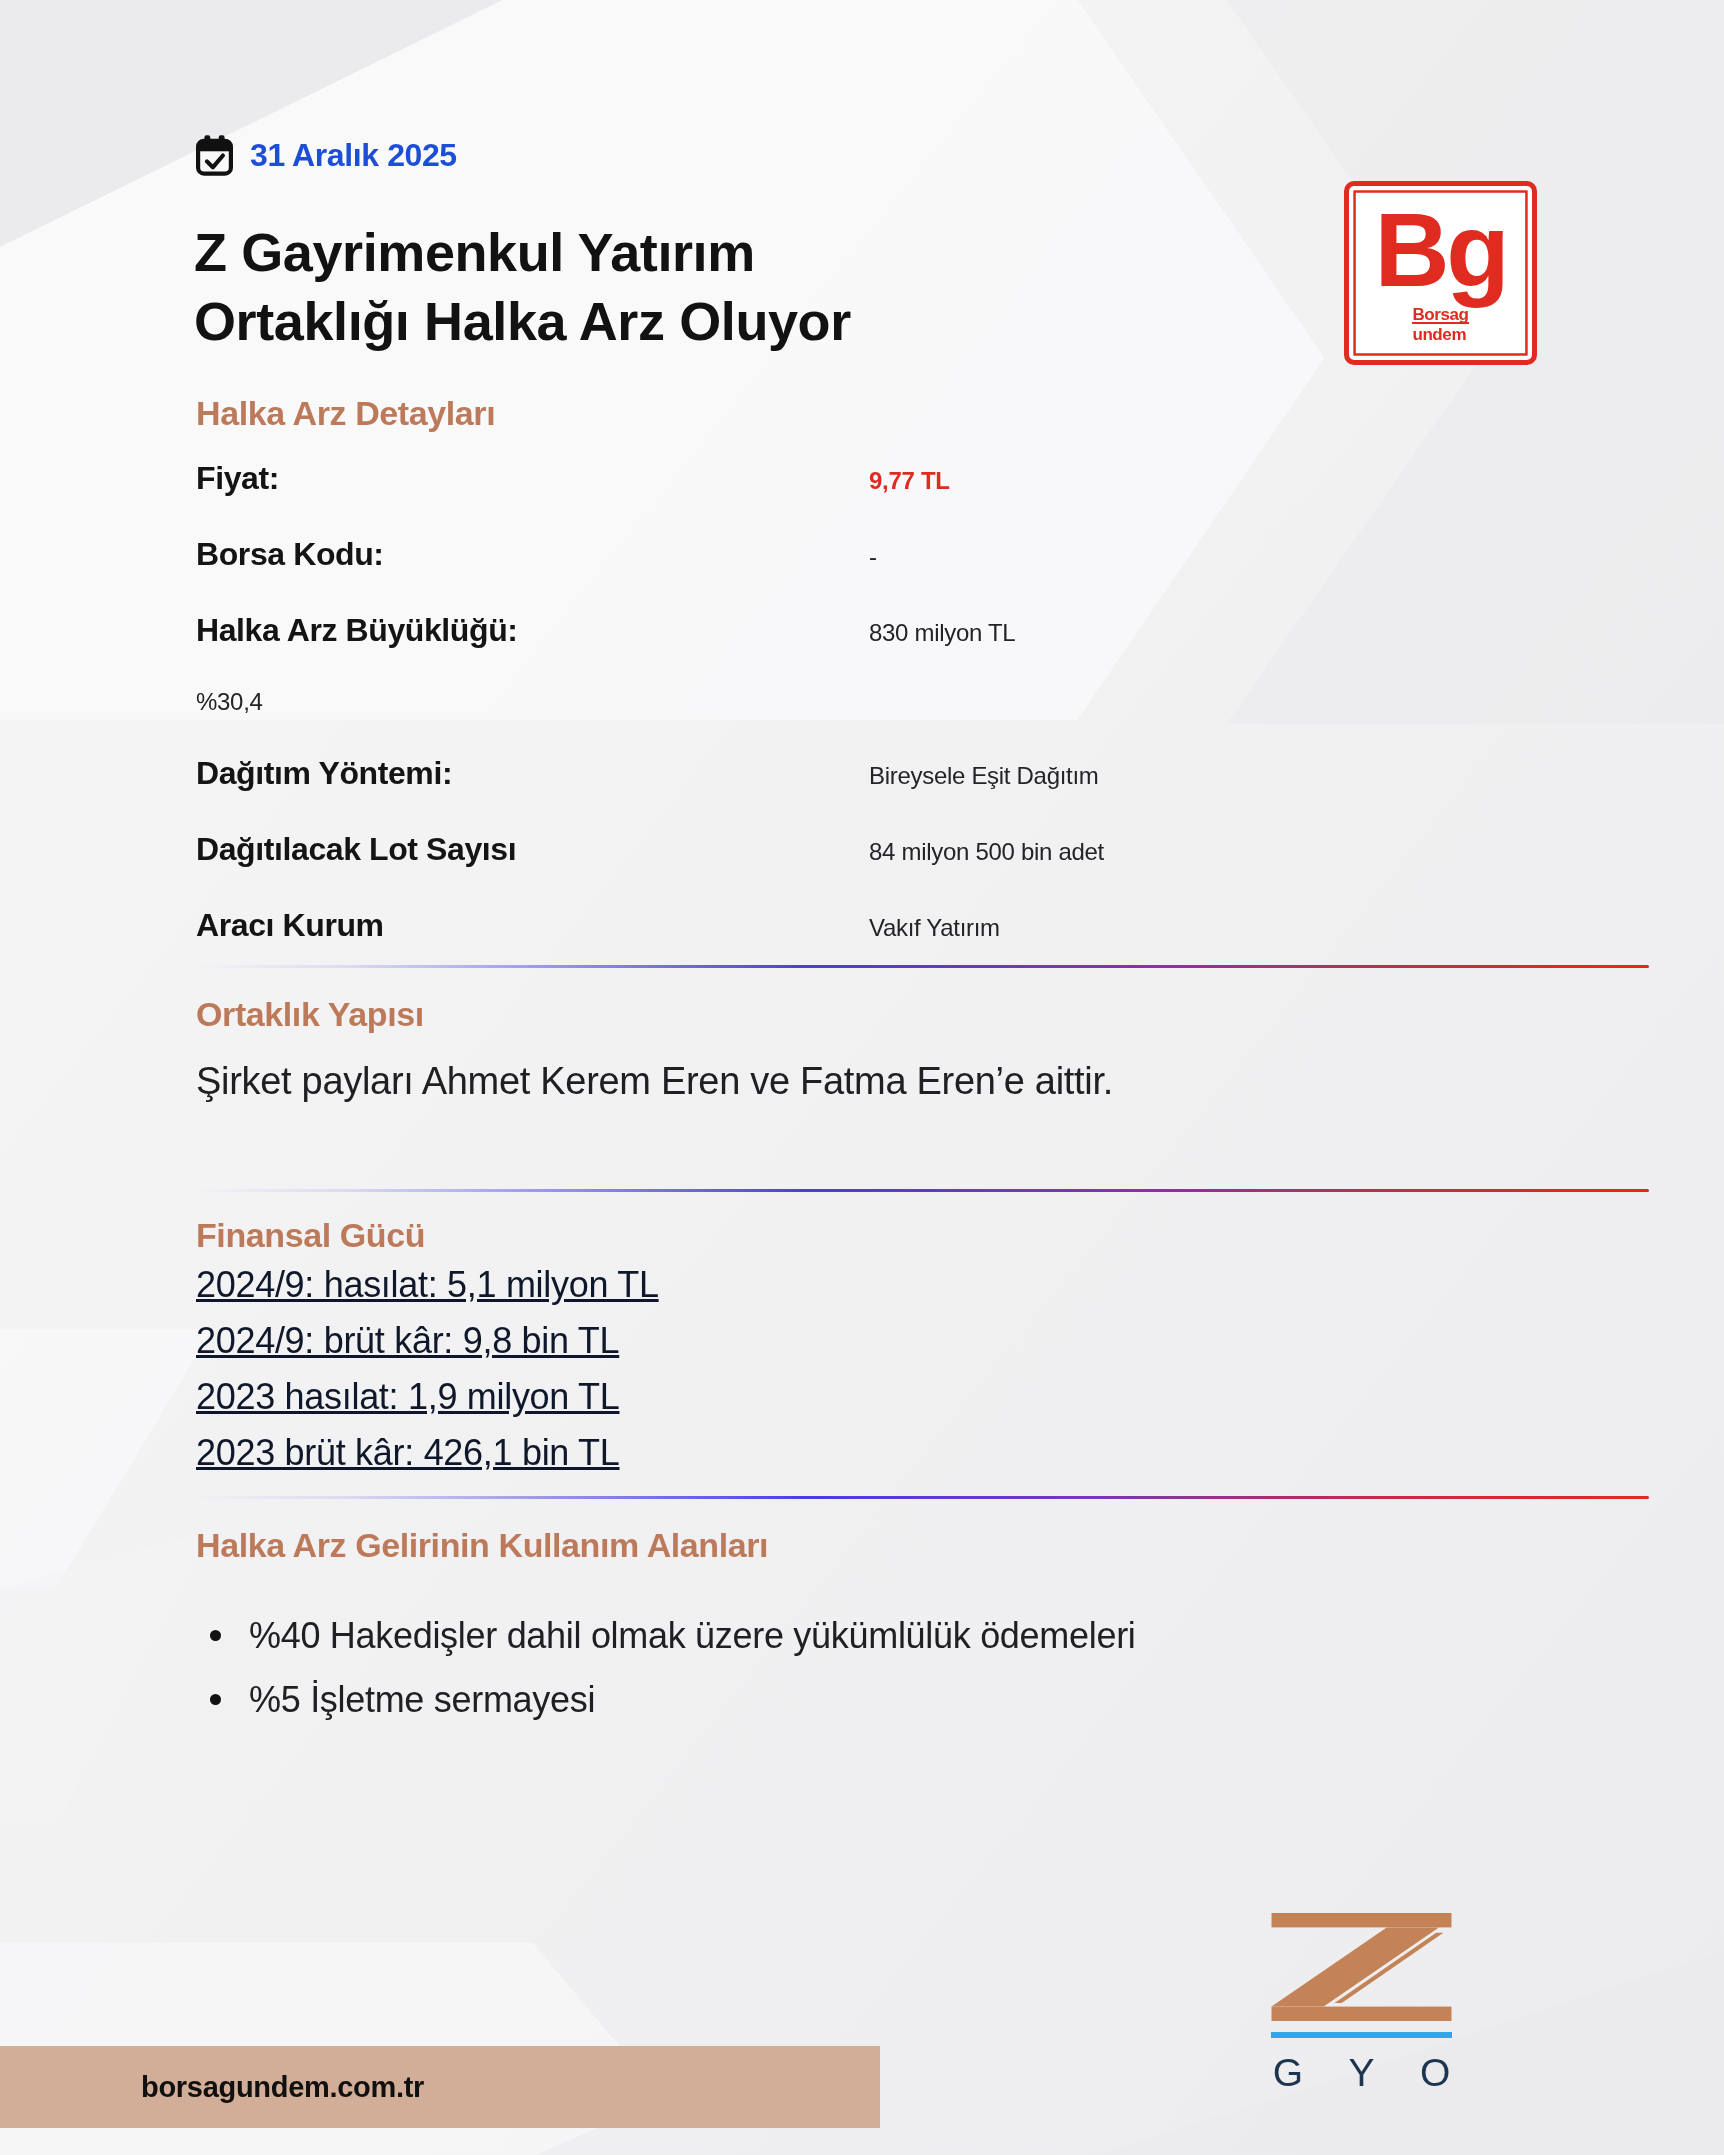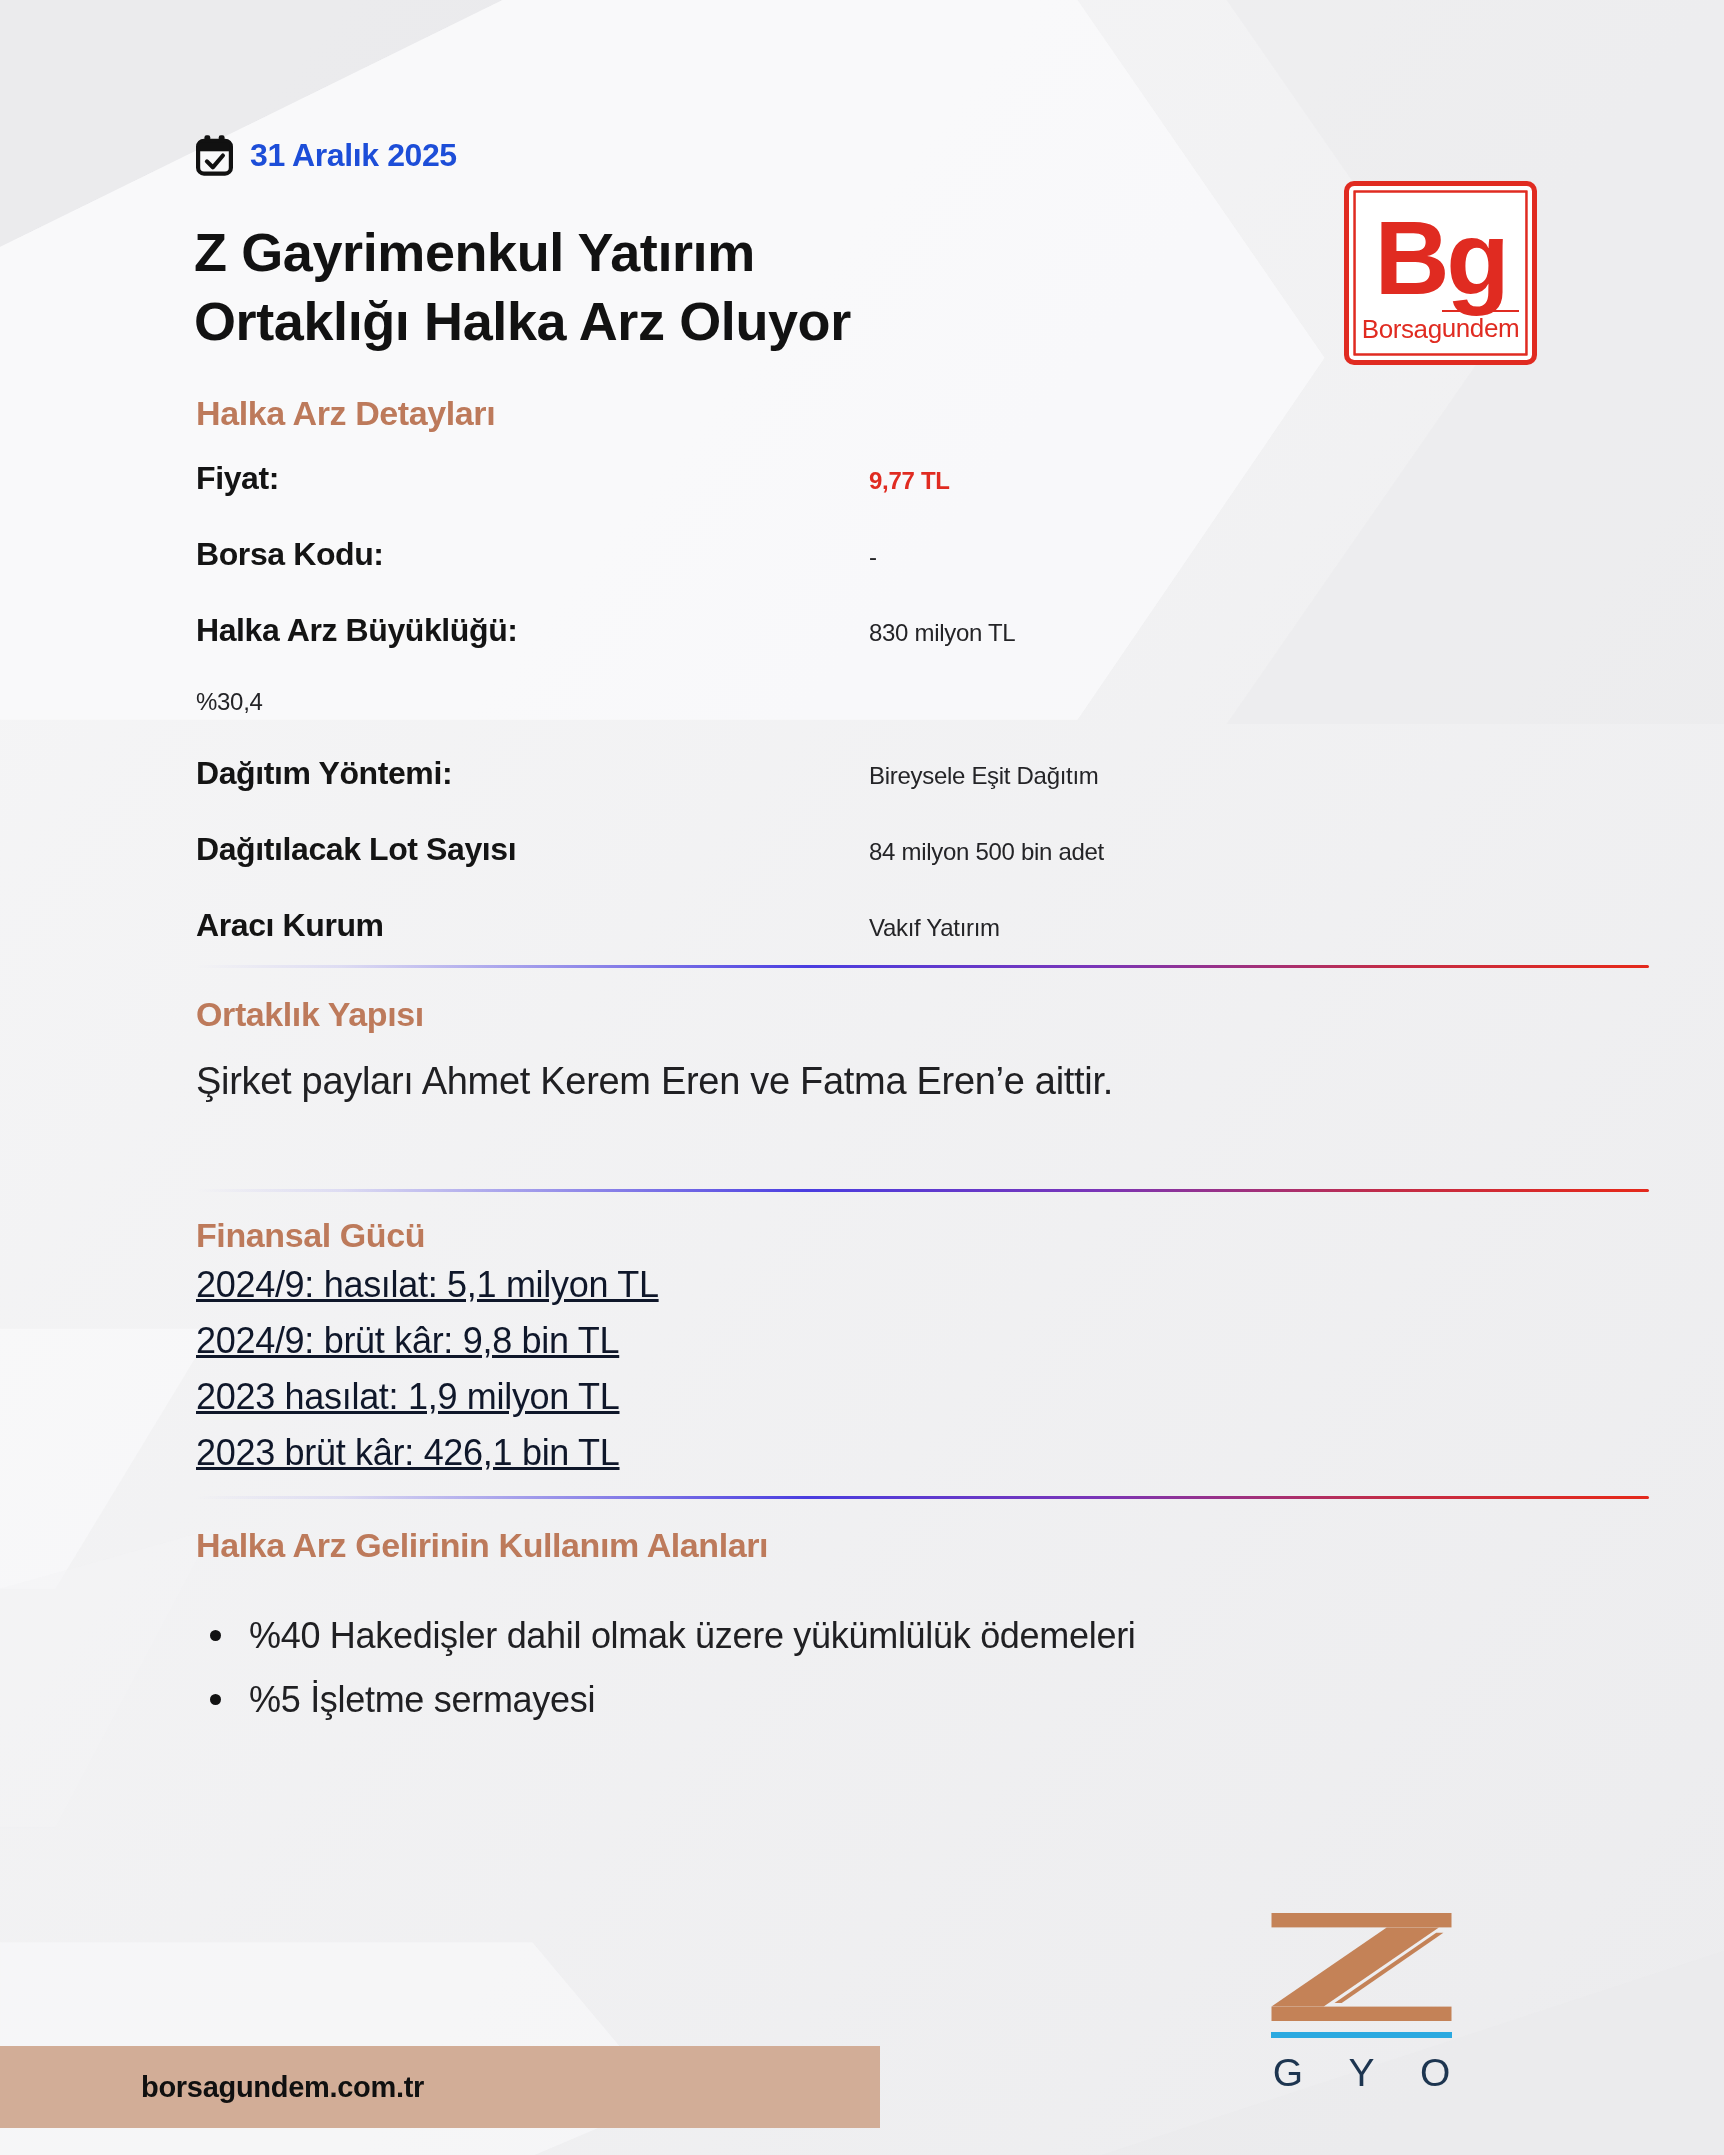--- a/index.html
+++ b/index.html
@@ -20,21 +20,21 @@
 
   
   .bg-logo {
     position:absolute; left:1344px; top:181px; width:193px; height:184px;
     background:#fff; border:5.1px solid var(--accent_red); border-radius:10px;
     box-shadow: inset 0 0 0 4.3px #fff, inset 0 0 0 6.8px var(--accent_red);
     display:flex; flex-direction:column; align-items:center; justify-content:flex-end;
     box-sizing:border-box; padding-bottom:15.3px;
   }
   .bg-monogram { font-size:104px; line-height:94px; font-weight:700; color:var(--accent_red); letter-spacing:-3.4px; margin-bottom:8.5px; }
-  .bg-wordmark { font-size:26px; font-weight:400; color:var(--accent_red); letter-spacing:-0.4px; display:flex; }
+  .bg-wordmark { font-size:17px; font-weight:700; color:var(--accent_red); letter-spacing:-0.4px; display:flex;flex-direction:column; }
   .bg-wordmark .over { border-top:2.6px solid var(--accent_red); padding-top:0.9px; margin-top:-3.4px; }
 
   
   .sec-head { position:absolute; left:196px; font-size:34px; font-weight:700; color:var(--copper); letter-spacing:-0.4px; }
 
   
   .kv-wrap { position:absolute; left:196px; top:460px; width:1453px; }
   .kv-row { display:grid; grid-template-columns:673px 1fr; margin-bottom:39px; align-items:baseline; }
   .kv-row .k { font-size:32px; font-weight:700; color:#141414; letter-spacing:-0.4px; }
   .kv-row .v { font-size:24px; font-weight:400; color:#242427; letter-spacing:-0.3px; }

